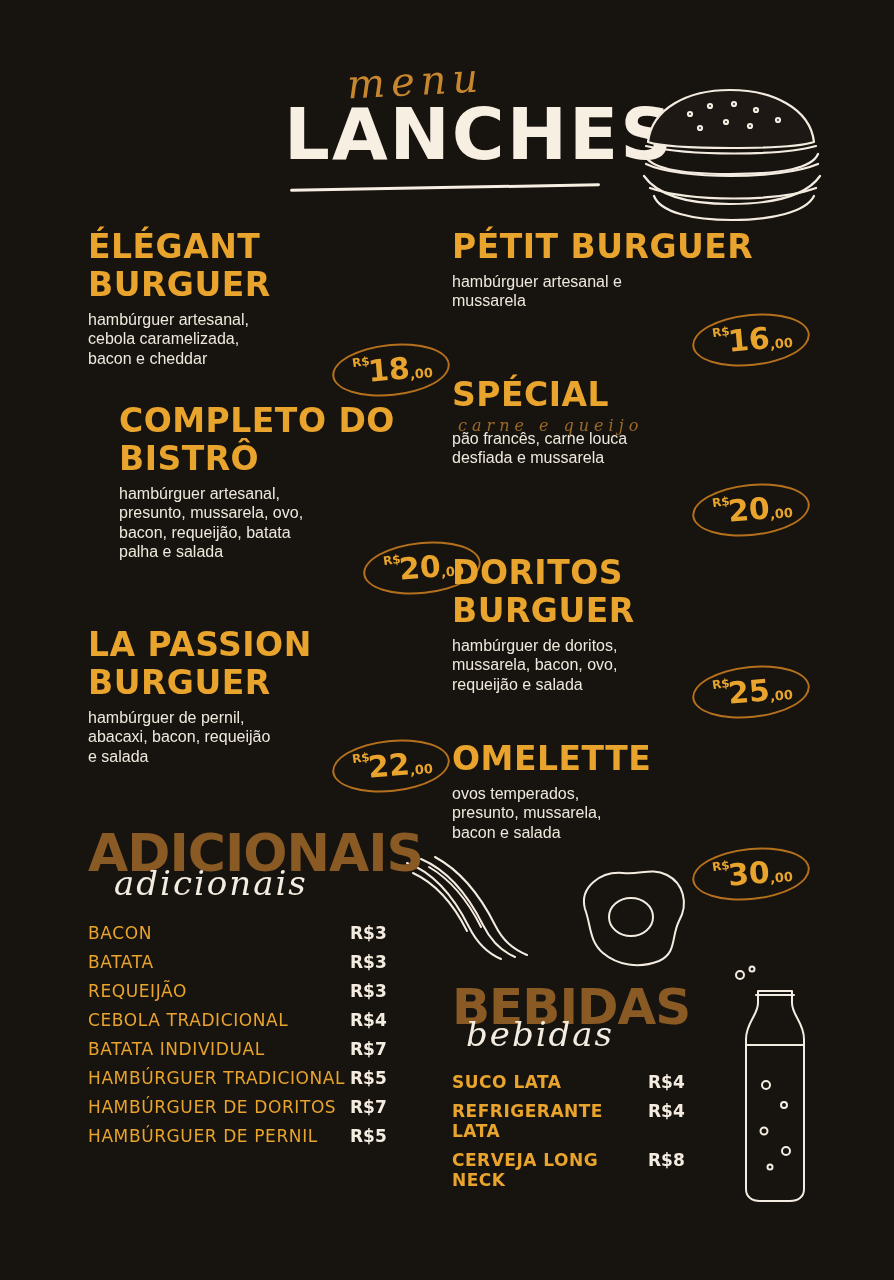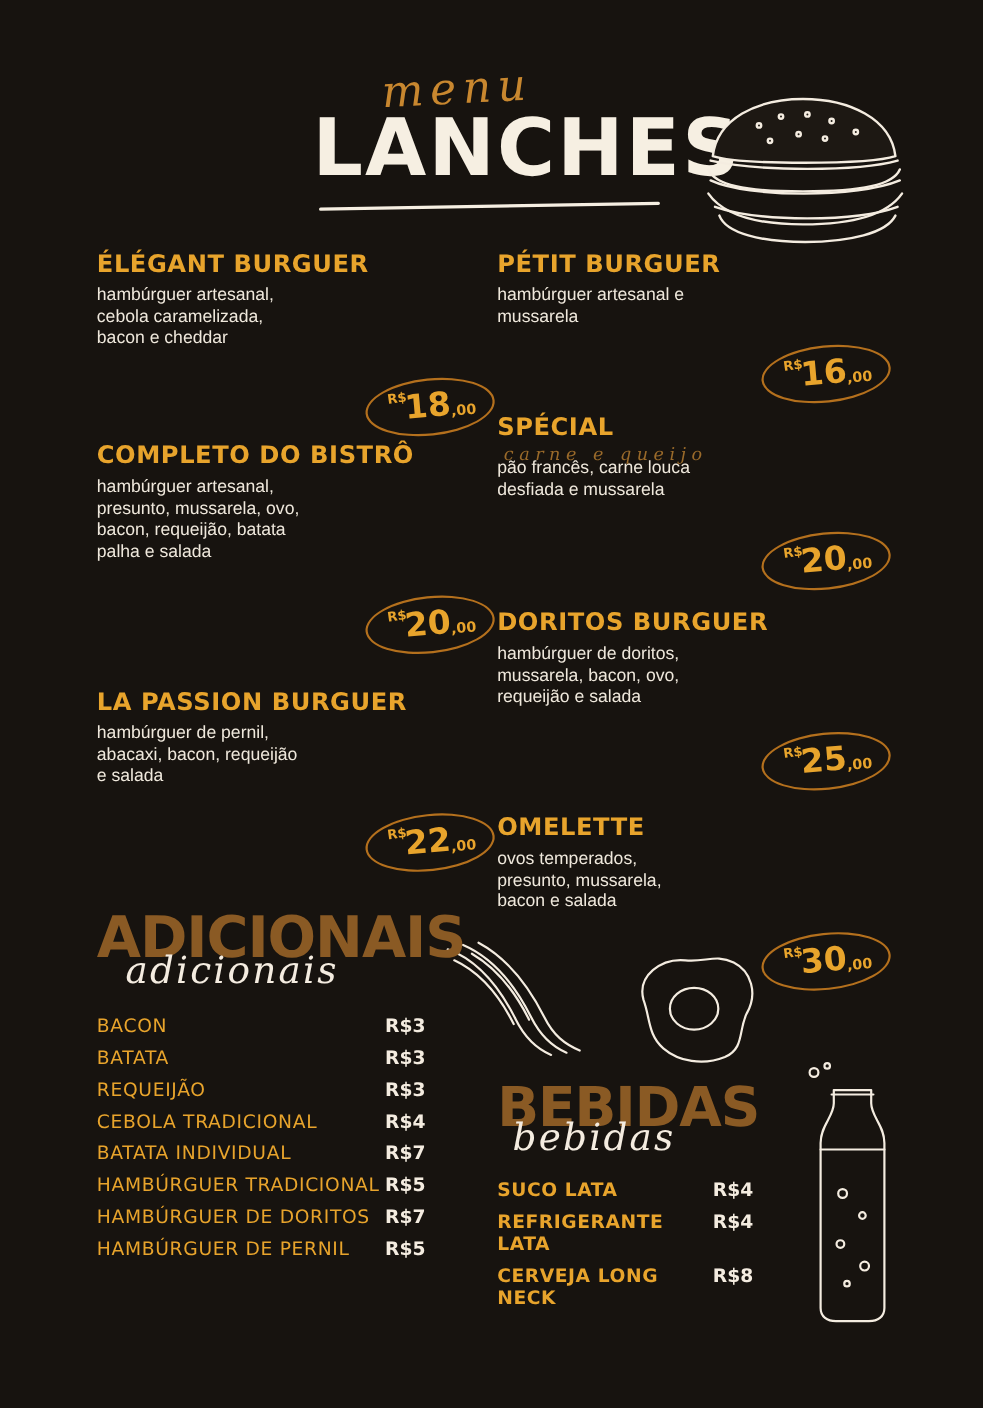--- a/index.html
+++ b/index.html
@@ -69,21 +69,21 @@
   }
 
   
   .col-left  { position: absolute; top: 228px; left: 88px;  width: 360px; }
   .col-right { position: absolute; top: 228px; left: 452px; width: 340px; }
 
   .item { position: relative; margin-bottom: 6px; }
   .item-name {
     font-family: "DejaVu Sans", sans-serif;
     font-weight: bold;
-    font-size: 22px;
+    font-size: 33px;
     letter-spacing: 0.5px;
     color: #e8a42c;
     line-height: 1.15;
     margin-bottom: 6px;
   }
   .item-sub-script {
     font-family: "DejaVu Serif", serif;
     font-style: italic;
     font-size: 16px;
     color: #9a6a2a;
@@ -272,21 +272,21 @@
 cebola caramelizada,
 bacon e cheddar</div>
       <div class="price" style="left:244px; top:116px;">
         <div class="oval"></div>
         <div class="rs">R$</div>
         <div class="val">18</div>
         <div class="cents">,00</div>
       </div>
     </div>
 
-    <div class="item" style="height:218px;">
+    <div class="item" style="height:218px;margin-left:31px;">
       <div class="item-name">COMPLETO DO BISTRÔ</div>
       <div class="item-desc">hambúrguer artesanal,
 presunto, mussarela, ovo,
 bacon, requeijão, batata
 palha e salada</div>
       <div class="price" style="left:244px; top:140px;">
         <div class="oval"></div>
         <div class="rs">R$</div>
         <div class="val">20</div>
         <div class="cents">,00</div>

